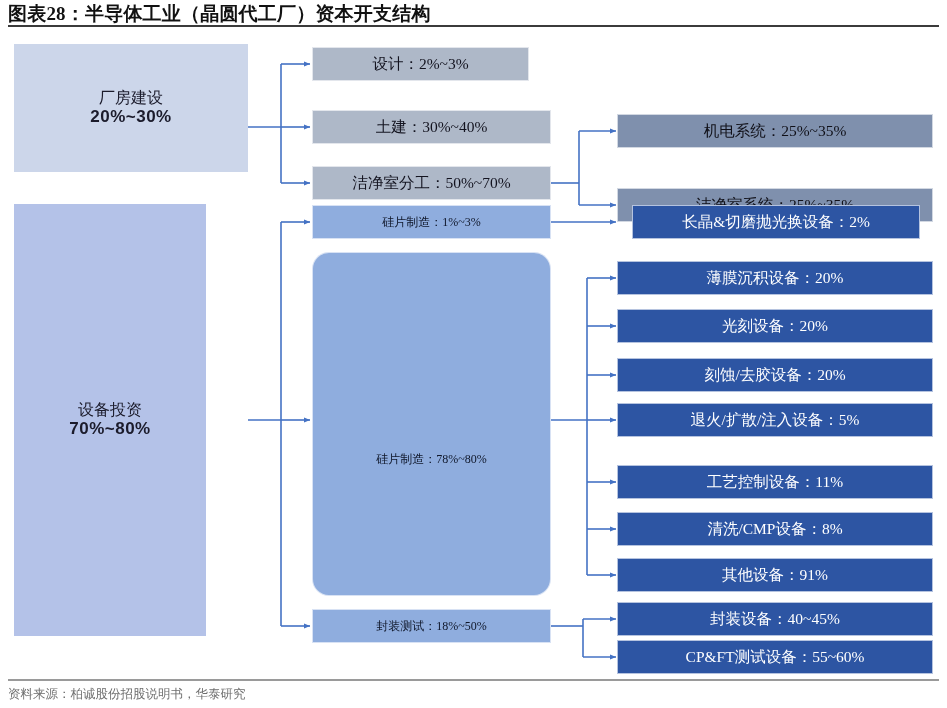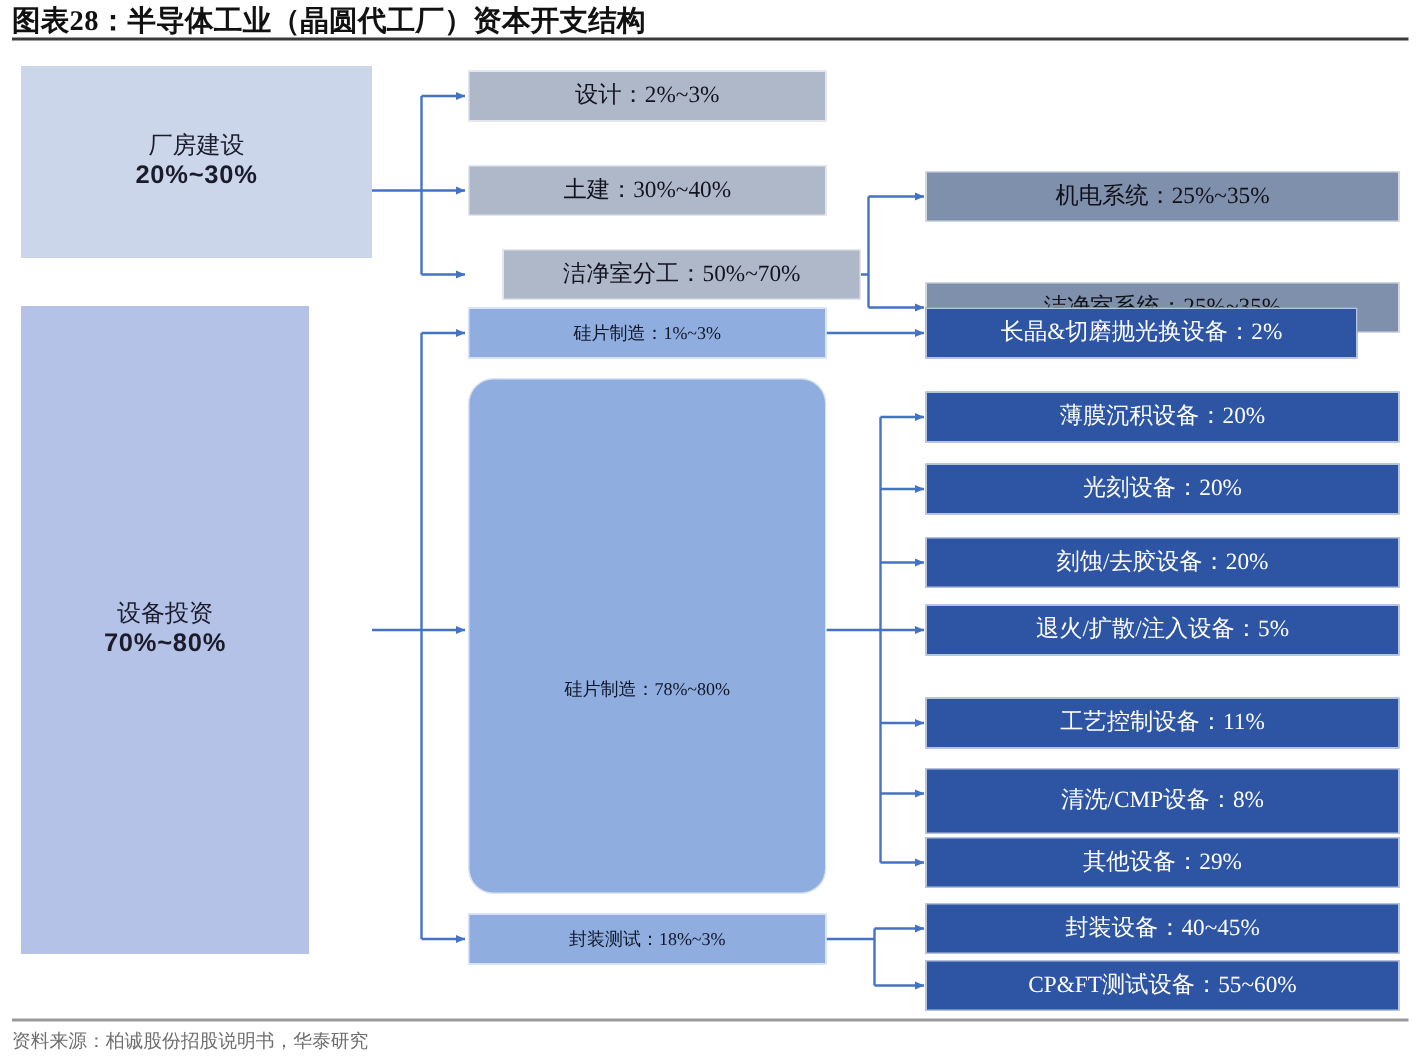--- a/index.html
+++ b/index.html
@@ -192,51 +192,51 @@
     </span>
   </div>
 
   <div class="node tier-root equip" style="left:14px; top:174px; width:192px; height:432px;">
     <span class="two-line">
       <span>设备投资</span>
       <span class="ln2">70%~80%</span>
     </span>
   </div>
 
-  <div class="node tier-mid-gray" style="left:312px; top:17px; width:239px; height:34px;">设计：2%~3%</div>
+  <div class="node tier-mid-gray" style="left:312px; top:17px; width:217px; height:34px;">设计：2%~3%</div>
 
   <div class="node tier-mid-gray" style="left:312px; top:80px; width:239px; height:34px;">土建：30%~40%</div>
 
-  <div class="node tier-mid-gray" style="left:312px; top:136px; width:239px; height:34px;margin-left:23px;">洁净室分工：50%~70%</div>
+  <div class="node tier-mid-gray" style="left:312px; top:136px; width:239px; height:34px;">洁净室分工：50%~70%</div>
 
   <div class="node tier-mid-blue" style="left:312px; top:175px; width:239px; height:34px;">硅片制造：1%~3%</div>
 
   <div class="node tier-mid-blue" style="left:312px; top:222px; width:239px; height:344px; align-items:flex-end; padding-bottom:128px;border-radius:17px;">硅片制造：78%~80%</div>
 
-  <div class="node tier-mid-blue" style="left:312px; top:579px; width:239px; height:34px;">封装测试：18%~3%</div>
+  <div class="node tier-mid-blue" style="left:312px; top:579px; width:239px; height:34px;">封装测试：18%~50%</div>
 
   <div class="node tier-leaf-gray" style="left:617px; top:84px; width:316px; height:34px;">机电系统：25%~35%</div>
 
   <div class="node tier-leaf-gray" style="left:617px; top:158px; width:316px; height:34px;">洁净室系统：25%~35%</div>
 
-  <div class="node tier-leaf-blue" style="left:617px; top:175px; width:288px; height:34px;text-align:center;">长晶&amp;切磨抛光换设备：2%</div>
+  <div class="node tier-leaf-blue" style="left:632px; top:175px; width:288px; height:34px;text-align:center;">长晶&amp;切磨抛光换设备：2%</div>
 
   <div class="node tier-leaf-blue" style="left:617px; top:231px; width:316px; height:34px;">薄膜沉积设备：20%</div>
 
   <div class="node tier-leaf-blue" style="left:617px; top:279px; width:316px; height:34px;">光刻设备：20%</div>
 
   <div class="node tier-leaf-blue" style="left:617px; top:328px; width:316px; height:34px;">刻蚀/去胶设备：20%</div>
 
   <div class="node tier-leaf-blue" style="left:617px; top:373px; width:316px; height:34px;">退火/扩散/注入设备：5%</div>
 
   <div class="node tier-leaf-blue" style="left:617px; top:435px; width:316px; height:34px;">工艺控制设备：11%</div>
 
-  <div class="node tier-leaf-blue" style="left:617px; top:482px; width:316px; height:44px;">清洗/CMP设备：8%</div>
-
-  <div class="node tier-leaf-blue" style="left:617px; top:528px; width:316px; height:34px;">其他设备：29%</div>
+  <div class="node tier-leaf-blue" style="left:617px; top:482px; width:316px; height:34px;">清洗/CMP设备：8%</div>
+
+  <div class="node tier-leaf-blue" style="left:617px; top:528px; width:316px; height:34px;">其他设备：91%</div>
 
   <div class="node tier-leaf-blue" style="left:617px; top:572px; width:316px; height:34px;">封装设备：40~45%</div>
 
   <div class="node tier-leaf-blue" style="left:617px; top:610px; width:316px; height:34px;">CP&amp;FT测试设备：55~60%</div>
 
 </div>
 
 <div id="footer-rule"></div>
 <div id="source-note">资料来源：柏诚股份招股说明书，华泰研究</div>
 

